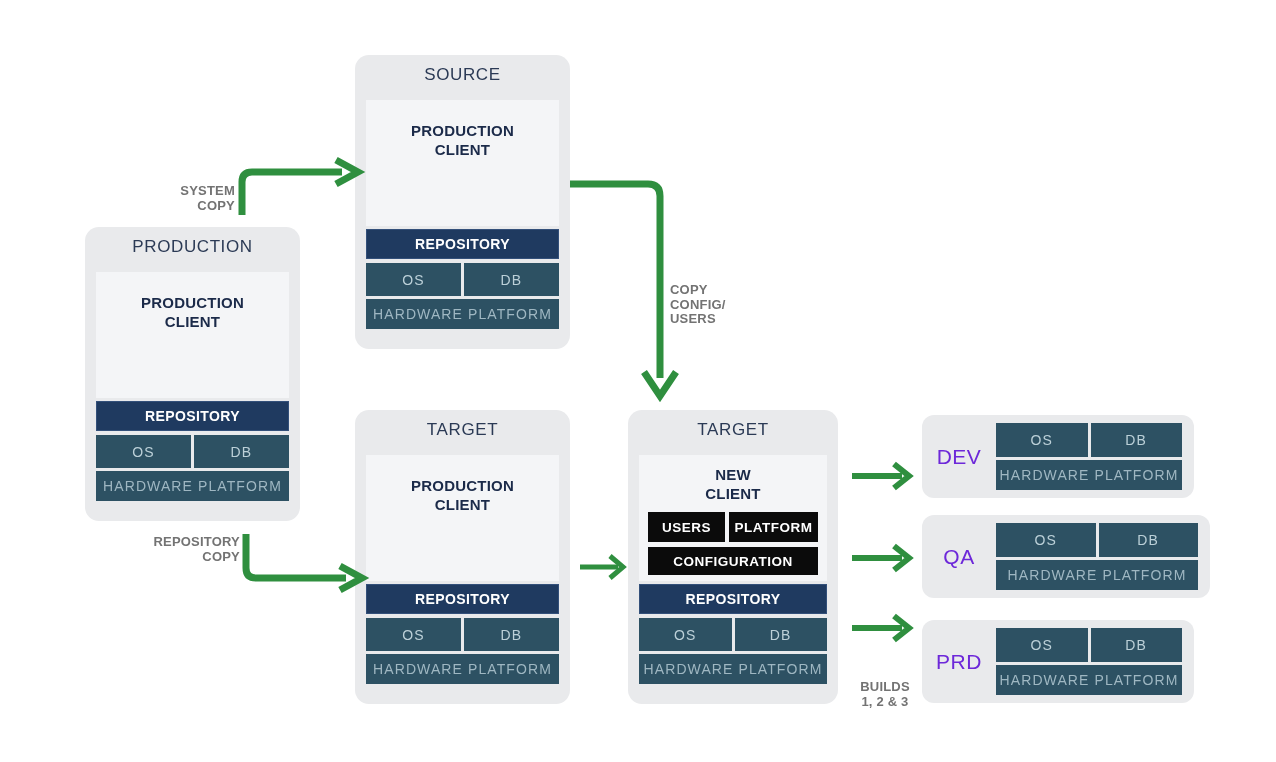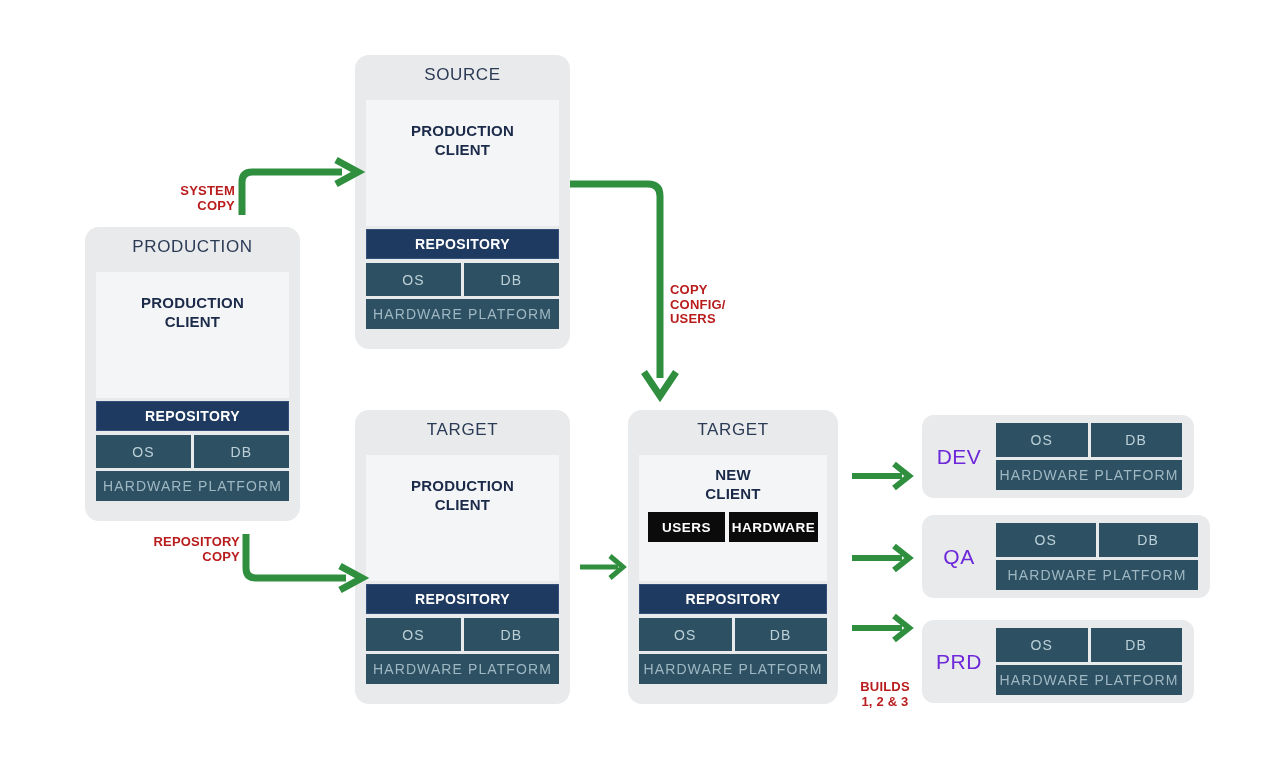--- a/index.html
+++ b/index.html
@@ -113,21 +113,21 @@
     margin-right: 12px;
   }
 
   
   .arrow-svg {
     position: absolute;
     overflow: visible;
   }
   .alabel {
     position: absolute;
-    color: #b91c1c;
+    color: #737373;
     font-size: 13px;
     font-weight: bold;
     line-height: 1.12;
     letter-spacing: 0.2px;
     white-space: pre-line;
   }
   .alabel.right { text-align: right; }
   .alabel.left  { text-align: left; }
   .alabel.center{ text-align: center; }
 </style>
@@ -176,22 +176,23 @@
   <div class="hwp" style="position:absolute; left:11px; top:244px; width:193px; height:30px;">HARDWARE PLATFORM</div>
 </div>
 
 <div class="panel" style="left:628px; top:410px; width:210px; height:294px;">
   <div class="panel-title" style="margin-top:10px;">TARGET</div>
   <div class="client-box" style="position:absolute; left:11px; top:45px; width:188px; height:126px;">
     <div class="client-name" style="white-space:pre-line; padding-top:10px;">NEW
 CLIENT</div>
     <div style="position:absolute; left:9px; top:57px; width:170px; display:flex; gap:4px;">
       <div class="blackbox" style="flex:1; height:30px;">USERS</div>
-      <div class="blackbox" style="flex:1.15; height:30px;">HARDWARE</div>
-    </div>
+      <div class="blackbox" style="flex:1.15; height:30px;">PLATFORM</div>
+    </div>
+    <div class="blackbox" style="position:absolute; left:9px; top:92px; width:170px; height:28px;">CONFIGURATION</div>
   </div>
   <div class="repository" style="position:absolute; left:11px; top:174px; width:188px; height:30px;">REPOSITORY</div>
   <div class="osdb-row" style="position:absolute; left:11px; top:208px; width:188px; height:33px;">
     <div class="tealbox" style="flex:1;">OS</div>
     <div class="tealbox" style="flex:1;">DB</div>
   </div>
   <div class="hwp" style="position:absolute; left:11px; top:244px; width:188px; height:30px;">HARDWARE PLATFORM</div>
 </div>
 
 <div class="env-panel" style="left:922px; top:415px; width:272px; height:83px;">

